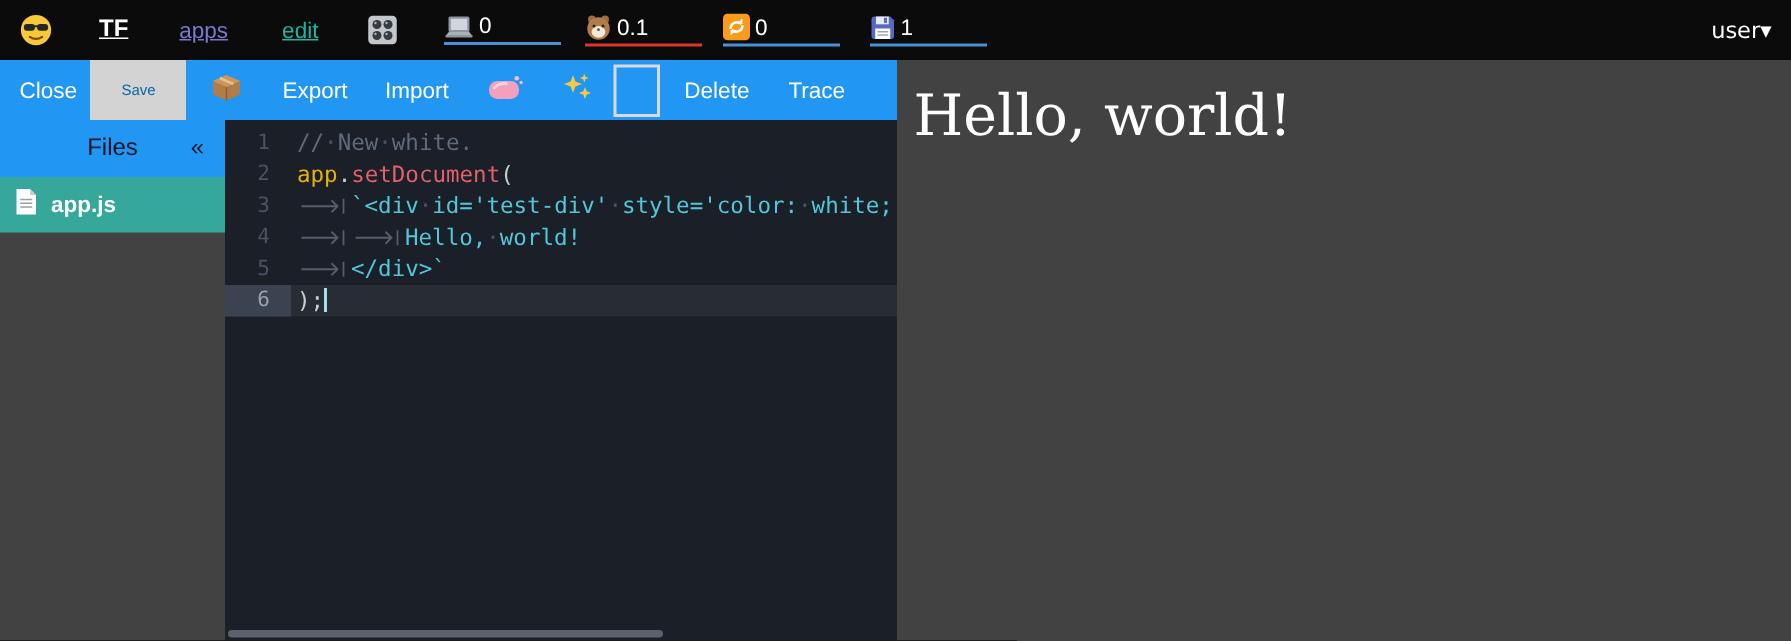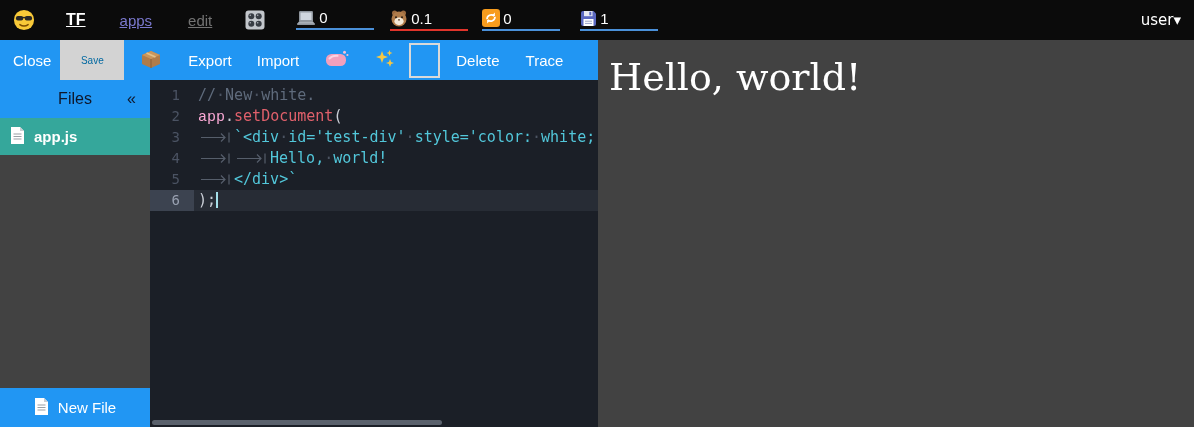--- a/index.html
+++ b/index.html
@@ -8,21 +8,21 @@
 
   
   .topbar{position:absolute;top:0;left:0;right:0;height:40px;background:#0b0b0b;
           display:flex;align-items:center;color:#fff;font-size:15px;}
   .topbar .icon{display:inline-flex;align-items:center;}
   .logo{margin-left:13px;}
   .brand{margin-left:31px;color:#fff;font-weight:bold;font-size:16px;
          text-decoration:underline;cursor:pointer;}
   .link{text-decoration:underline;cursor:pointer;}
   .link-apps{margin-left:34px;color:#7b79cf;text-align:right;}
-  .link-edit{margin-left:36px;color:#737373;}
+  .link-edit{margin-left:36px;color:#14b8a6;}
   .knobs{margin-left:33px;cursor:pointer;}
   .stat{display:flex;align-items:flex-end;gap:3px;width:78px;
         border-bottom:2px solid #4a90d9;padding-bottom:3px;cursor:text;}
   .stat .icon{margin-bottom:-1px;}
   .stat-1{margin-left:31px;}
   .stat-2{margin-left:16px;}
   .stat-3{margin-left:14px;}
   .stat-4{margin-left:20px;}
   .stat-value{color:#fff;font-size:15px;line-height:15px;}
   .user{margin-left:auto;margin-right:13px;cursor:pointer;
@@ -65,21 +65,21 @@
           overflow:hidden;}
   .code-lines{padding-top:5px;}
   .code-line{display:flex;height:21px;line-height:21px;white-space:pre;}
   .code-line .ln{flex:0 0 30px;text-align:right;padding-right:14px;color:#4b5363;
                  font-size:14px;}
   .code-line.active{background:#272c35;}
   .code-line.active .ln{background:#3c4350;color:#99a1b1;}
   .code-text{padding-left:4px;}
   .tok-comment{color:#5f6b7c;}
   .tok-string{color:#52c7da;}
-  .tok-variable{color:#f9a8d4;font-family:Liberation Mono, monospace;}
+  .tok-variable{color:#eab308;}
   .tok-func{color:#e0606b;}
   .tok-punct{color:#c9ced6;}
   .tok-ws{color:#4c5462;}
   .tabglyph{display:inline-block;vertical-align:baseline;margin:0 1px -1px 1px;}
   .cursor{display:inline-block;width:2px;height:16px;background:#a5dfe9;
           vertical-align:text-bottom;margin-bottom:1px;}
   .hscrollbar{position:absolute;left:0;right:0;bottom:0;height:9px;}
   .hscrollbar .thumb{position:absolute;left:2px;bottom:2px;width:290px;height:5px;
                      background:#5a616c;border-radius:3px;cursor:pointer;}
 
@@ -219,30 +219,20 @@
         <svg width="15" height="19" viewBox="0 0 15 19">
           <path d="M1 1h9l4 4v13H1z" fill="#ffffff"></path>
           <path d="M10 1l4 4h-4z" fill="#c9cdd2"></path>
           <path d="M3.5 8h8M3.5 10.5h8M3.5 13h8" stroke="#9aa0a6" stroke-width="1.1"></path>
         </svg>
       </span>
       <span>app.js</span>
     </div>
     <div class="sidebar-spacer"></div>
     <div class="sidebar-actions">
-      <div class="action-row">
-        <span class="icon">
-          <svg width="15" height="19" viewBox="0 0 15 19">
-            <path d="M1 1h9l4 4v13H1z" fill="#ffffff"></path>
-            <path d="M10 1l4 4h-4z" fill="#c9cdd2"></path>
-            <path d="M3.5 8h8M3.5 10.5h8M3.5 13h8" stroke="#9aa0a6" stroke-width="1.1"></path>
-          </svg>
-        </span>
-        <span>New File</span>
-      </div>
     </div>
   </aside>
 
   <main class="editor">
     <div class="code-lines">
         <div class="code-line"><span class="ln">1</span><span class="code-text"><span class="tok-comment">//</span><span class="tok-ws">·</span><span class="tok-comment">New</span><span class="tok-ws">·</span><span class="tok-comment">white.</span></span></div>
         <div class="code-line"><span class="ln">2</span><span class="code-text"><span class="tok-variable">app</span><span class="tok-punct">.</span><span class="tok-func">setDocument</span><span class="tok-punct">(</span></span></div>
         <div class="code-line"><span class="ln">3</span><span class="code-text"><svg class="tabglyph" width="34" height="11" viewBox="0 0 34 11">
               <path d="M2 5.5 H26 M22 1.5 L26 5.5 L22 9.5 M30 0.5 V10.5" stroke="#565e6b" stroke-width="1.2" fill="none"></path>
             </svg><span class="tok-string">`&lt;div</span><span class="tok-ws">·</span><span class="tok-string">id='test-div'</span><span class="tok-ws">·</span><span class="tok-string">style='color:</span><span class="tok-ws">·</span><span class="tok-string">white;</span><span class="tok-ws">·</span></span></div>

